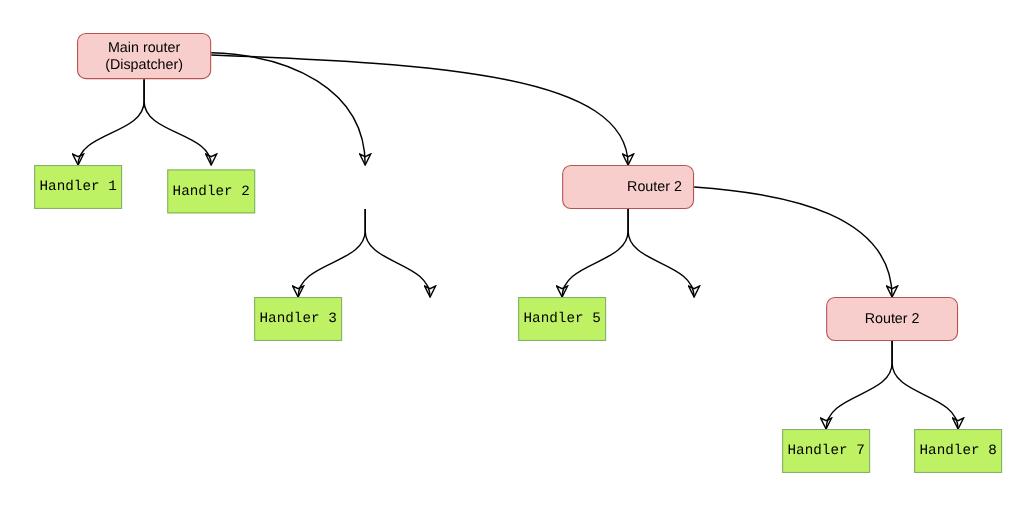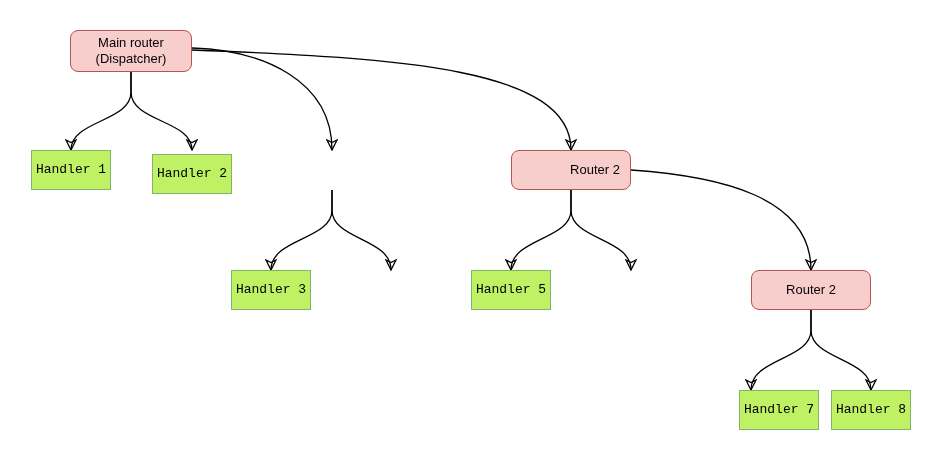--- a/index.html
+++ b/index.html
@@ -83,17 +83,17 @@
   <div class="node router" style="left:511px; top:150px; width:120px; height:40px;padding-left:48px;">Router 2</div>
 
   <div class="node handler" style="left:231px; top:270px; width:80px; height:40px;">Handler 3</div>
 
 
   <div class="node handler" style="left:471px; top:270px; width:80px; height:40px;">Handler 5</div>
 
 
   <div class="node router" style="left:751px; top:270px; width:120px; height:40px;">Router 2</div>
 
-  <div class="node handler" style="left:711px; top:390px; width:80px; height:40px;margin-left:28px;">Handler 7</div>
+  <div class="node handler" style="left:711px; top:390px; width:80px; height:40px;">Handler 7</div>
 
   <div class="node handler" style="left:831px; top:390px; width:80px; height:40px;">Handler 8</div>
 
 </div>
 
 </body></html>

